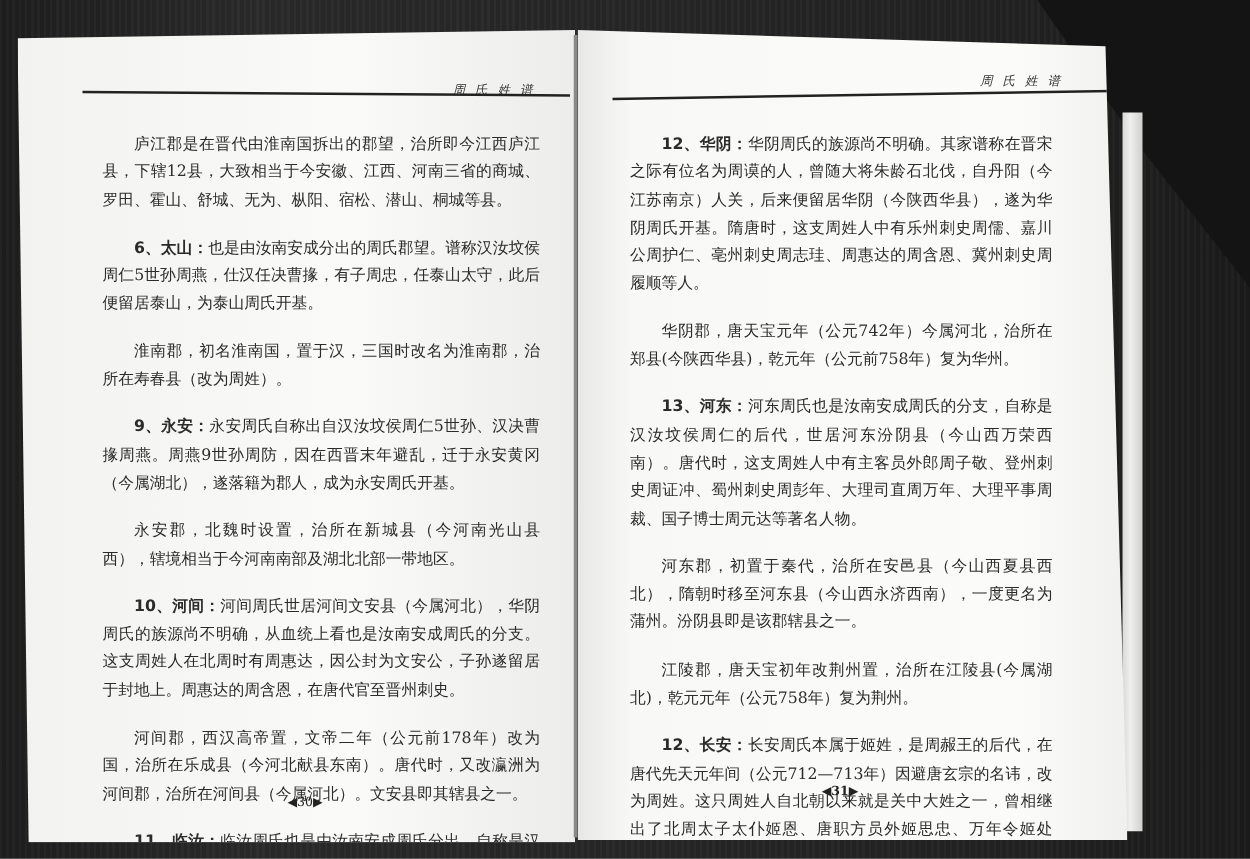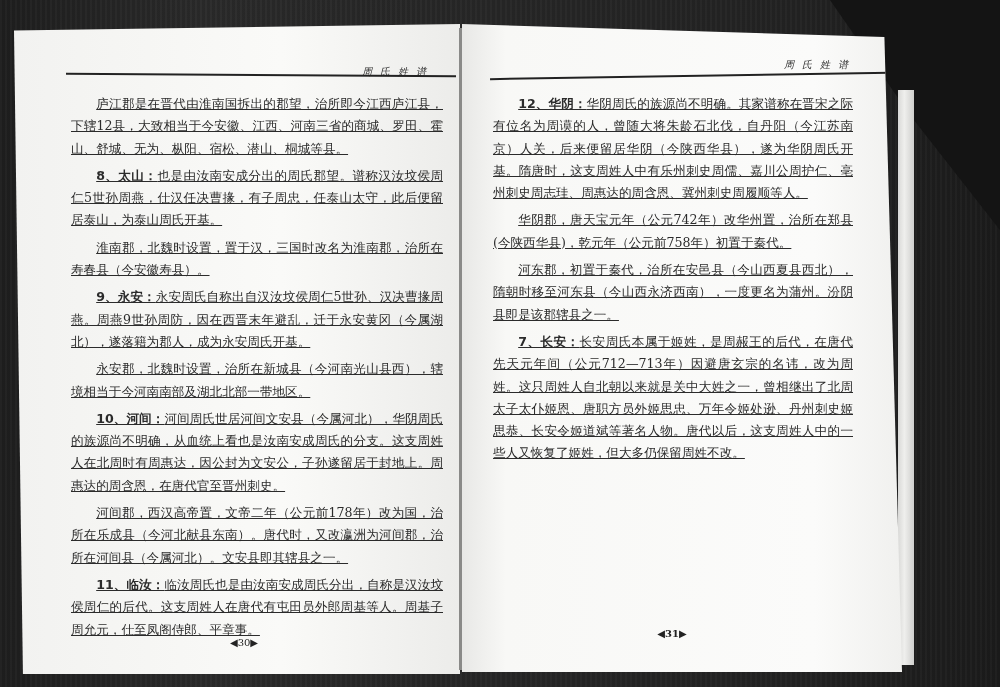--- a/index.html
+++ b/index.html
@@ -39,57 +39,59 @@
     position:absolute; left:459px; top:28px; width:3px; height:642px; background:#8a8a88;
   }
   .header-title {
     position:absolute; font-size:10px; letter-spacing:8px; font-style:italic; color:#333;
   }
   .header-rule { position:absolute; height:1.5px; background:#222; }
   .body-text {
     position:absolute; font-size:12.6px; line-height:22.3px; color:#2b2b2b;
     text-align:justify;
   }
-  .body-text p { margin:5px; text-indent:2em;text-decoration:underline; }
+  .body-text p { margin:16px; text-indent:2em; }
   .body-text p b { font-family:"DejaVu Sans","Liberation Sans",sans-serif; font-weight:bold; }
   .page-number {
     position:absolute; font-size:10px; color:#222; text-align:center;
   }
 </style>
 </head>
 <body>
 
 <div class="bg-cloth"></div>
 <div class="dark-flap"></div>
 
 <div class="page-edges"></div>
 
 <div class="page page-left">
   <div class="header-title" style="left:348px; top:41px;">周氏姓谱</div>
   <div class="header-rule" style="left:52px; top:50px; width:390px; transform:rotate(0.4deg);"></div>
   <div class="body-text" style="left:52px; top:64px; width:382px;">
     <p><b></b><span>庐江郡是在晋代由淮南国拆出的郡望，治所即今江西庐江县，下辖12县，大致相当于今安徽、江西、河南三省的商城、罗田、霍山、舒城、无为、枞阳、宿松、潜山、桐城等县。</span></p>
-    <p><b>8、太山：</b><span>也是由汝南安成分出的周氏郡望。谱称汉汝坟侯周仁5世孙周燕，仕汉任决曹掾，有子周忠，任泰山太守，此后便留居泰山，为泰山周氏开基。</span></p>
-    <p><b></b><span>淮南郡，北魏时设置，置于汉，三国时改名为淮南郡，治所在寿春县（今安徽寿县）。</span></p>
+    <p><b>6、太山：</b><span>也是由汝南安成分出的周氏郡望。谱称汉汝坟侯周仁5世孙周燕，仕汉任决曹掾，有子周忠，任泰山太守，此后便留居泰山，为泰山周氏开基。</span></p>
+    <p><b></b><span>淮南郡，初名淮南国，置于汉，三国时改名为淮南郡，治所在寿春县（改为周姓）。</span></p>
     <p><b>9、永安：</b><span>永安周氏自称出自汉汝坟侯周仁5世孙、汉决曹掾周燕。周燕9世孙周防，因在西晋末年避乱，迁于永安黄冈（今属湖北），遂落籍为郡人，成为永安周氏开基。</span></p>
     <p><b></b><span>永安郡，北魏时设置，治所在新城县（今河南光山县西），辖境相当于今河南南部及湖北北部一带地区。</span></p>
     <p><b>10、河间：</b><span>河间周氏世居河间文安县（今属河北），华阴周氏的族源尚不明确，从血统上看也是汝南安成周氏的分支。这支周姓人在北周时有周惠达，因公封为文安公，子孙遂留居于封地上。周惠达的周含恩，在唐代官至晋州刺史。</span></p>
     <p><b></b><span>河间郡，西汉高帝置，文帝二年（公元前178年）改为国，治所在乐成县（今河北献县东南）。唐代时，又改瀛洲为河间郡，治所在河间县（今属河北）。文安县即其辖县之一。</span></p>
     <p><b>11、临汝：</b><span>临汝周氏也是由汝南安成周氏分出，自称是汉汝坟侯周仁的后代。这支周姓人在唐代有屯田员外郎周基等人。周基子周允元，仕至凤阁侍郎、平章事。</span></p>
 
   </div>
   <div class="page-number" style="left:200px; top:613px; width:60px;">◀30▶</div>
 </div>
 
 <div class="spine"></div>
 
 <div class="page page-right">
   <div class="header-rule" style="left:28px; top:51px; width:400px; transform:rotate(-0.9deg);"></div>
   <div class="header-title" style="left:322px; top:34px;">周氏姓谱</div>
   <div class="body-text" style="left:26px; top:64px; width:370px;">
     <p><b>12、华阴：</b><span>华阴周氏的族源尚不明确。其家谱称在晋宋之际有位名为周谟的人，曾随大将朱龄石北伐，自丹阳（今江苏南京）人关，后来便留居华阴（今陕西华县），遂为华阴周氏开基。隋唐时，这支周姓人中有乐州刺史周儒、嘉川公周护仁、亳州刺史周志珪、周惠达的周含恩、冀州刺史周履顺等人。</span></p>
-    <p><b></b><span>华阴郡，唐天宝元年（公元742年）改华州置，治所在郑县(今陕西华县)，乾元年（公元前758年）初置于秦代。</span></p>
+    <p><b></b><span>华阴郡，唐天宝元年（公元742年）今属河北，治所在郑县(今陕西华县)，乾元年（公元前758年）复为华州。</span></p>
+    <p><b>13、河东：</b><span>河东周氏也是汝南安成周氏的分支，自称是汉汝坟侯周仁的后代，世居河东汾阴县（今山西万荣西南）。唐代时，这支周姓人中有主客员外郎周子敬、登州刺史周证冲、蜀州刺史周彭年、大理司直周万年、大理平事周裁、国子博士周元达等著名人物。</span></p>
     <p><b></b><span>河东郡，初置于秦代，治所在安邑县（今山西夏县西北），隋朝时移至河东县（今山西永济西南），一度更名为蒲州。汾阴县即是该郡辖县之一。</span></p>
-    <p><b>7、长安：</b><span>长安周氏本属于姬姓，是周赧王的后代，在唐代先天元年间（公元712—713年）因避唐玄宗的名讳，改为周姓。这只周姓人自北朝以来就是关中大姓之一，曾相继出了北周太子太仆姬恩、唐职方员外姬思忠、万年令姬处逊、丹州刺史姬思恭、长安令姬道斌等著名人物。唐代以后，这支周姓人中的一些人又恢复了姬姓，但大多仍保留周姓不改。</span></p>
+    <p><b></b><span>江陵郡，唐天宝初年改荆州置，治所在江陵县(今属湖北)，乾元元年（公元758年）复为荆州。</span></p>
+    <p><b>12、长安：</b><span>长安周氏本属于姬姓，是周赧王的后代，在唐代先天元年间（公元712—713年）因避唐玄宗的名讳，改为周姓。这只周姓人自北朝以来就是关中大姓之一，曾相继出了北周太子太仆姬恩、唐职方员外姬思忠、万年令姬处逊、丹州刺史姬思恭、长安令姬道斌等著名人物。唐代以后，这支周姓人中的一些人又恢复了姬姓，但大多仍保留周姓不改。</span></p>
 
   </div>
   <div class="page-number" style="left:180px; top:604px; width:60px;font-weight:bold;">◀31▶</div>
 </div>
 
 </body></html>

